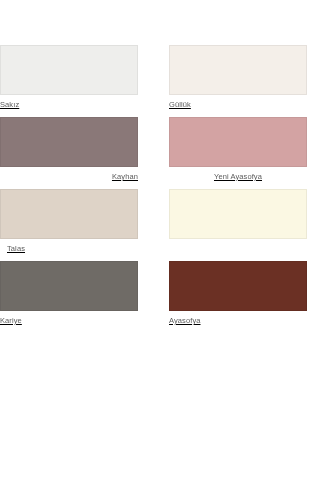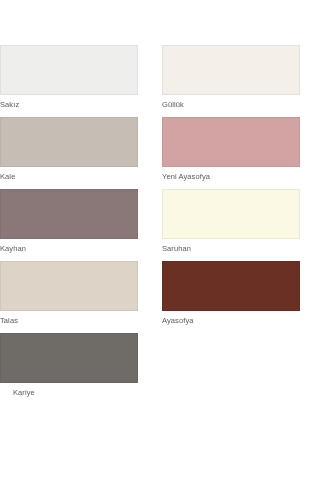--- a/index.html
+++ b/index.html
@@ -14,41 +14,42 @@
     overflow: hidden;
   }
 
   #palette-page {
     position: relative;
     width: 320px;
     height: 480px;
     background: #ffffff;
     box-sizing: border-box;
     padding-top: 45px;
+    text-decoration: underline;
   }
 
   .columns {
     display: flex;
     width: 320px;
     align-items: flex-start;
   }
 
   .column {
     display: flex;
     flex-direction: column;
   }
 
   .column-left {
     width: 138px;
     margin-left: 0px;
   }
 
   .column-right {
     width: 138px;
-    margin-left: 24px;
+    margin-left: 31px;
   }
 
   .swatch-entry {
     height: 72px;
     position: relative;
   }
 
   .swatch-chip {
     width: 100%;
     height: 50px;
@@ -74,59 +75,54 @@
 <div id="palette-page">
   <div class="columns">
 
     <div class="column column-left">
 
       <div class="swatch-entry">
         <span class="swatch-chip" style="background-color: rgb(238, 238, 236);"></span>
         <span class="swatch-label" style="color: rgb(91, 91, 91);">Sakız</span>
       </div>
 
-      <div class="swatch-entry">
-        <span class="swatch-chip" style="background-color: rgb(198, 189, 180);"></span>
-        <span class="swatch-label" style="color: rgb(91, 91, 91);">Kale</span>
-      </div>
 
       <div class="swatch-entry">
         <span class="swatch-chip" style="background-color: rgb(138, 120, 120);"></span>
-        <span class="swatch-label" style="color: rgb(91, 91, 91);">Kayhan</span>
+        <span class="swatch-label" style="color: rgb(91, 91, 91); text-align: right;">Kayhan</span>
       </div>
 
       <div class="swatch-entry">
         <span class="swatch-chip" style="background-color: rgb(222, 211, 199);"></span>
-        <span class="swatch-label" style="color: rgb(91, 91, 91);">Talas</span>
+        <span class="swatch-label" style="color: rgb(91, 91, 91); margin-left: 7px;">Talas</span>
       </div>
 
 
       <div class="swatch-entry">
         <span class="swatch-chip" style="background-color: rgb(111, 107, 102);"></span>
-        <span class="swatch-label" style="color: rgb(91, 91, 91); padding-left: 13px;">Kariye</span>
+        <span class="swatch-label" style="color: rgb(91, 91, 91);">Kariye</span>
       </div>
 
     </div>
 
     <div class="column column-right">
 
       <div class="swatch-entry">
         <span class="swatch-chip" style="background-color: rgb(244, 239, 233);"></span>
         <span class="swatch-label" style="color: rgb(91, 91, 91);">Güllük</span>
       </div>
 
       <div class="swatch-entry">
         <span class="swatch-chip" style="background-color: rgb(211, 163, 163);"></span>
-        <span class="swatch-label" style="color: rgb(91, 91, 91);">Yeni Ayasofya</span>
+        <span class="swatch-label" style="color: rgb(91, 91, 91); text-align: center;">Yeni Ayasofya</span>
       </div>
 
 
       <div class="swatch-entry">
         <span class="swatch-chip" style="background-color: rgb(251, 248, 227);"></span>
-        <span class="swatch-label" style="color: rgb(91, 91, 91);">Saruhan</span>
       </div>
 
 
       <div class="swatch-entry">
         <span class="swatch-chip" style="background-color: rgb(107, 48, 36);"></span>
         <span class="swatch-label" style="color: rgb(91, 91, 91);">Ayasofya</span>
       </div>
 
     </div>
 

